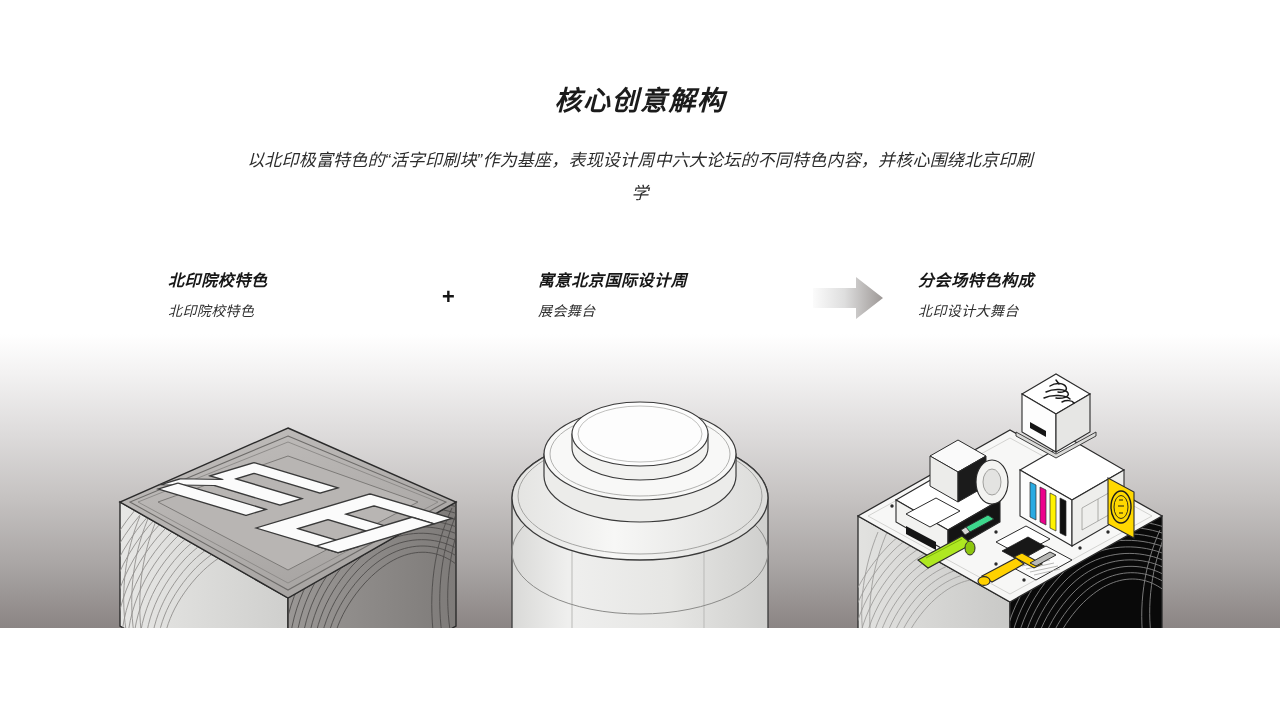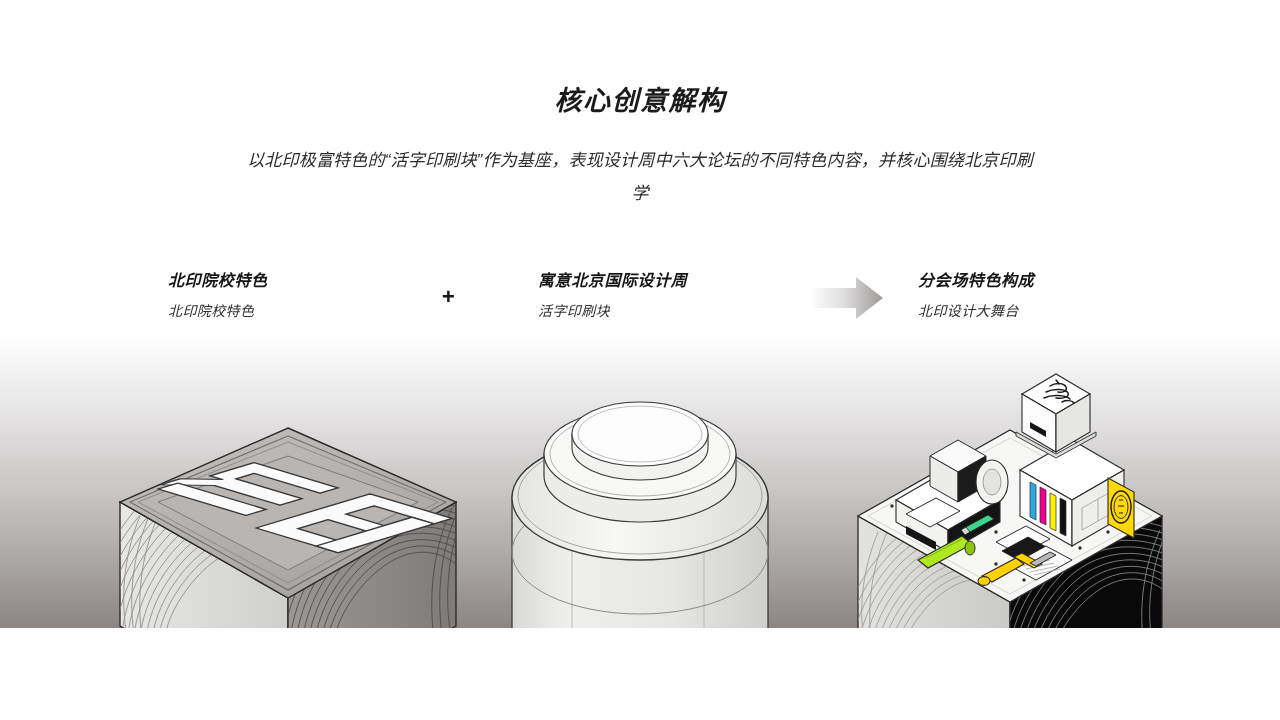--- a/index.html
+++ b/index.html
@@ -63,21 +63,21 @@
 
   <div class="col" id="col1">
     <div class="t1">北印院校特色</div>
     <div class="t2">北印院校特色</div>
   </div>
 
   <div class="plus">+</div>
 
   <div class="col" id="col2">
     <div class="t1">寓意北京国际设计周</div>
-    <div class="t2">活字印刷块</div>
+    <div class="t2">展会舞台</div>
   </div>
 
   <div class="arrow">
     <svg width="72" height="46" viewBox="0 0 72 46">
       <defs>
         <linearGradient id="arrGrad" x1="0" y1="0" x2="1" y2="0">
           <stop offset="0%" stop-color="#fbfbfb"></stop>
           <stop offset="45%" stop-color="#dedede"></stop>
           <stop offset="100%" stop-color="#9d9896"></stop>
         </linearGradient>

